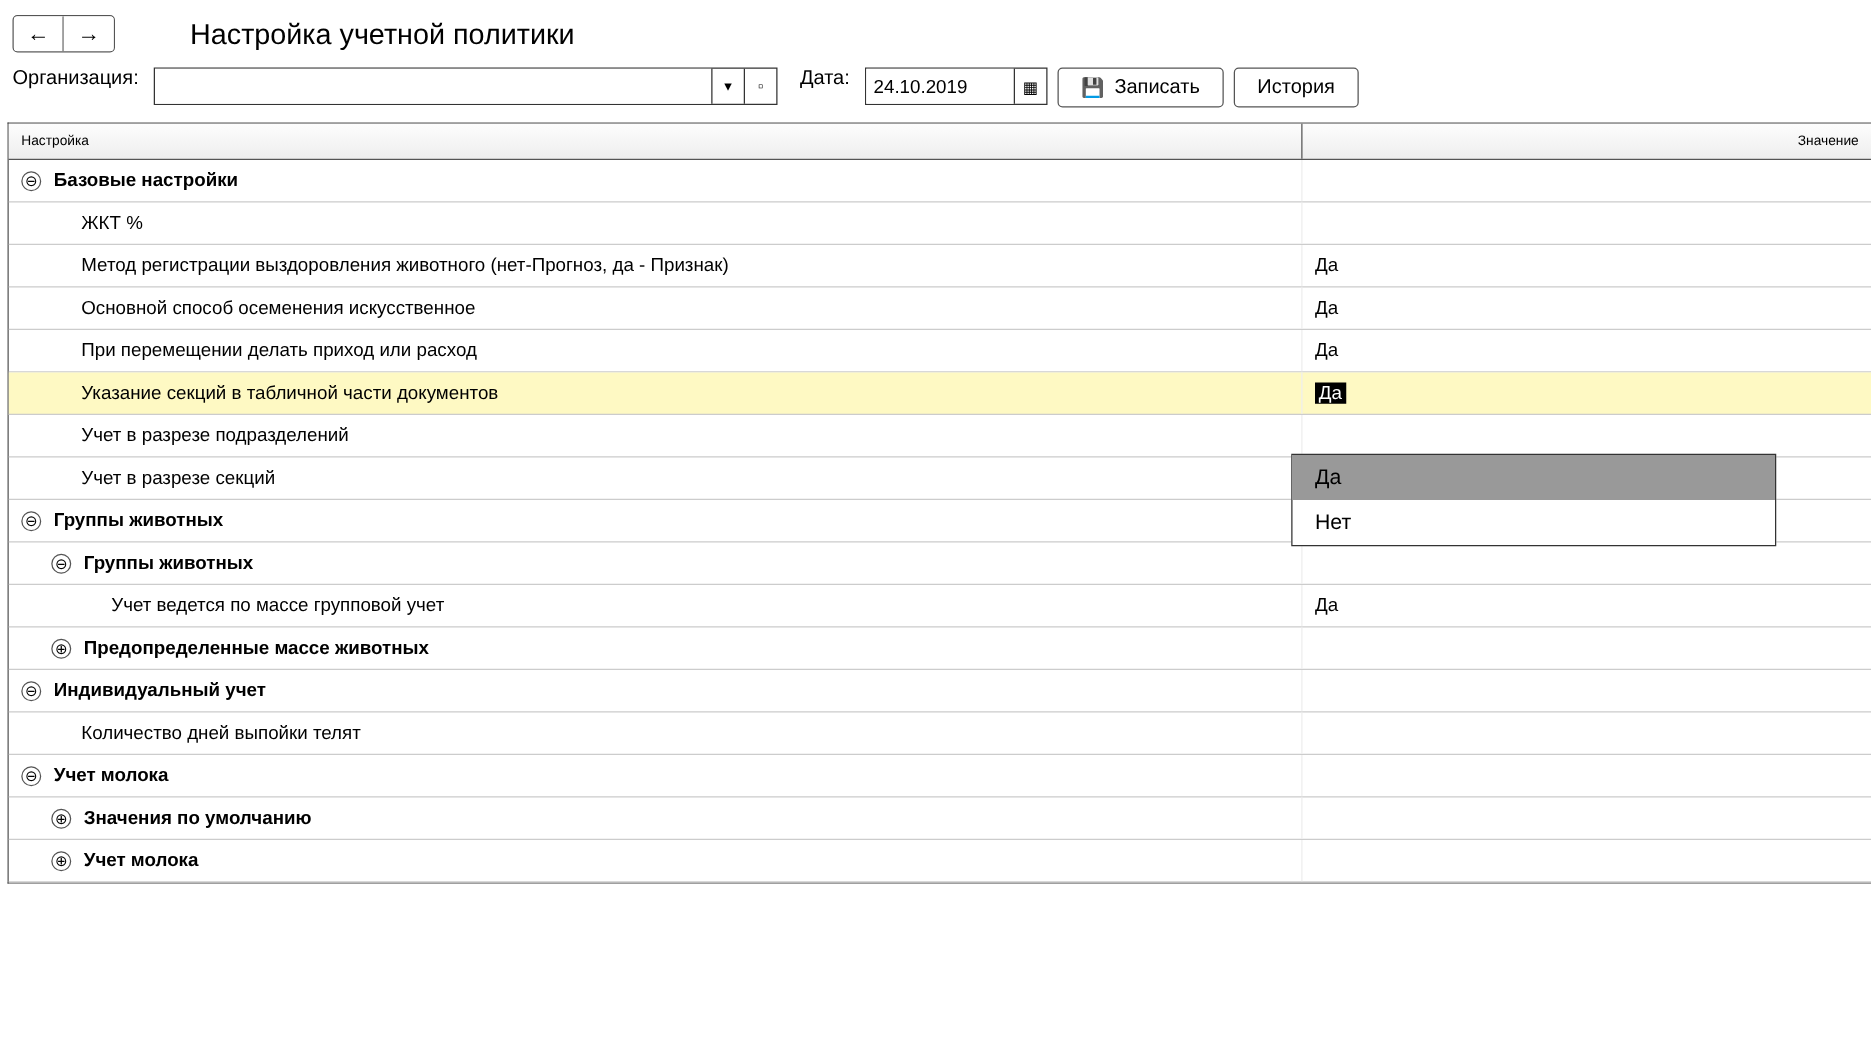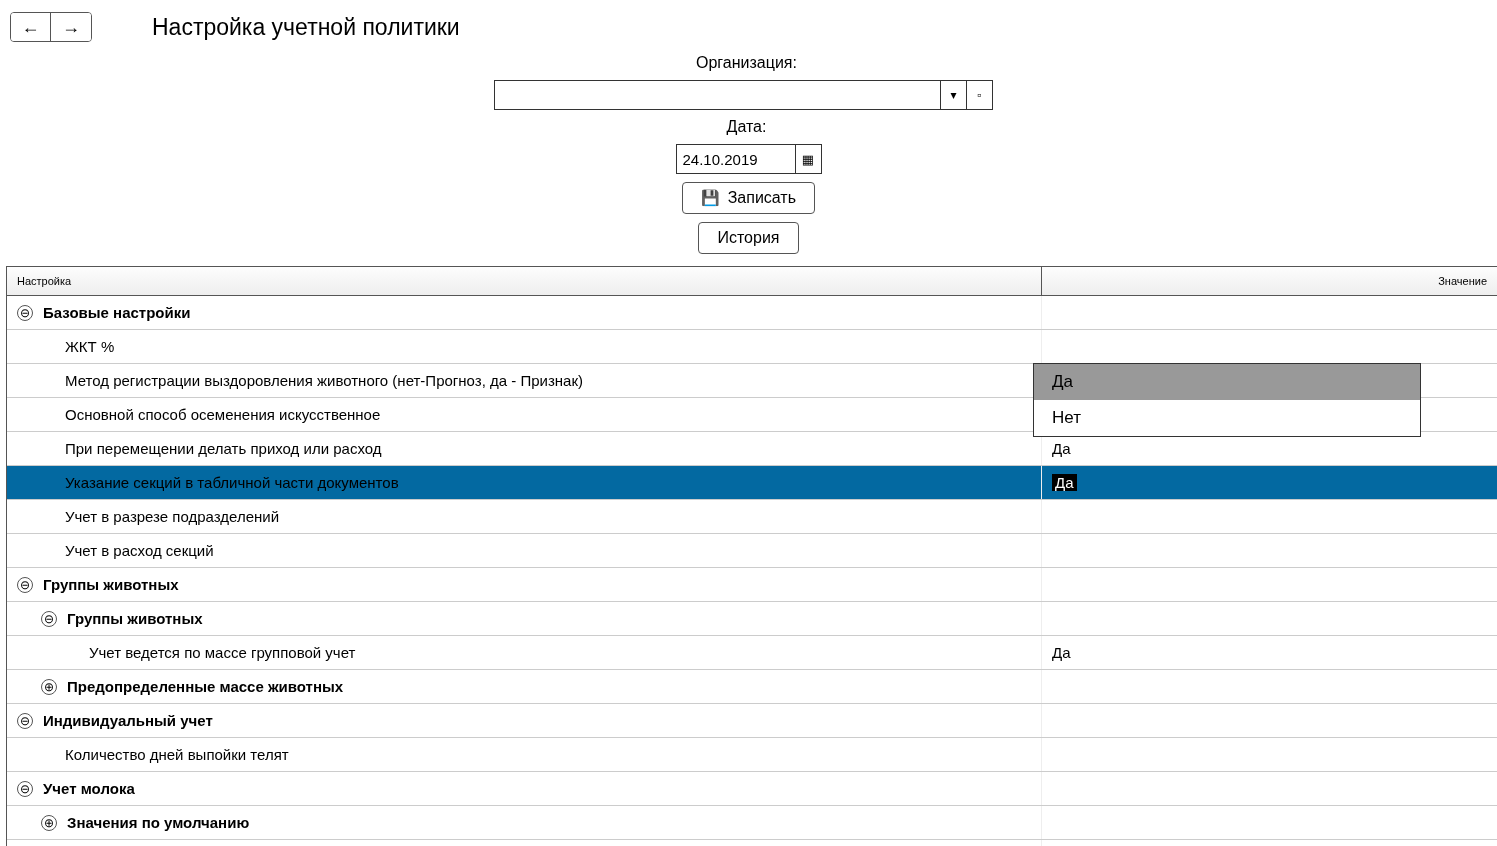--- a/index.html
+++ b/index.html
@@ -33,24 +33,23 @@
       font-size: 18px;
       font-weight: bold;
     }
     .nav-btn:first-child { border-right: 1px solid #555; }
     .page-title {
       font-size: 23px;
       font-weight: 400;
     }
     .toolbar {
       display: flex;
-      align-items: center;
+      align-items: flex-start;
       padding: 0 10px 12px 10px;
       gap: 8px;
-      flex-direction: column;
     }
     .lbl { font-size: 16px; margin-right: 4px; }
     .org-wrap {
       display: flex;
       border: 1px solid #333;
       height: 30px;
       margin-right: 10px;
     }
     .org-input {
       width: 445px;
@@ -150,21 +149,21 @@
       line-height: 1;
       margin-right: 10px;
       cursor: pointer;
       flex-shrink: 0;
     }
     .bold { font-weight: bold; }
     .ind-1 { padding-left: 10px; }
     .ind-2 { padding-left: 34px; }
     .ind-3 { padding-left: 58px; }
     .ind-4 { padding-left: 82px; }
-    .row.selected { background: #0369a1; }
+    .row.selected { background: #fef9c3; }
     .val-edit {
       background: #000;
       color: #fff;
       padding: 0 3px;
       font-size: 15px;
     }
     .dropdown {
       position: absolute;
       left: 1033px;
       top: 363px;
@@ -280,21 +279,21 @@
       <div class="row">
         <div class="cell-setting ind-3">
           <span>Учет в разрезе подразделений</span>
         </div>
         <div class="cell-value">
           <span></span>
         </div>
       </div>
       <div class="row">
         <div class="cell-setting ind-3">
-          <span>Учет в расход секций</span>
+          <span>Учет в разрезе секций</span>
         </div>
         <div class="cell-value">
           <span></span>
         </div>
       </div>
       <div class="row">
         <div class="cell-setting ind-1">
           <span class="toggle">⊖</span>
           <span class="bold">Группы животных</span>
         </div>

